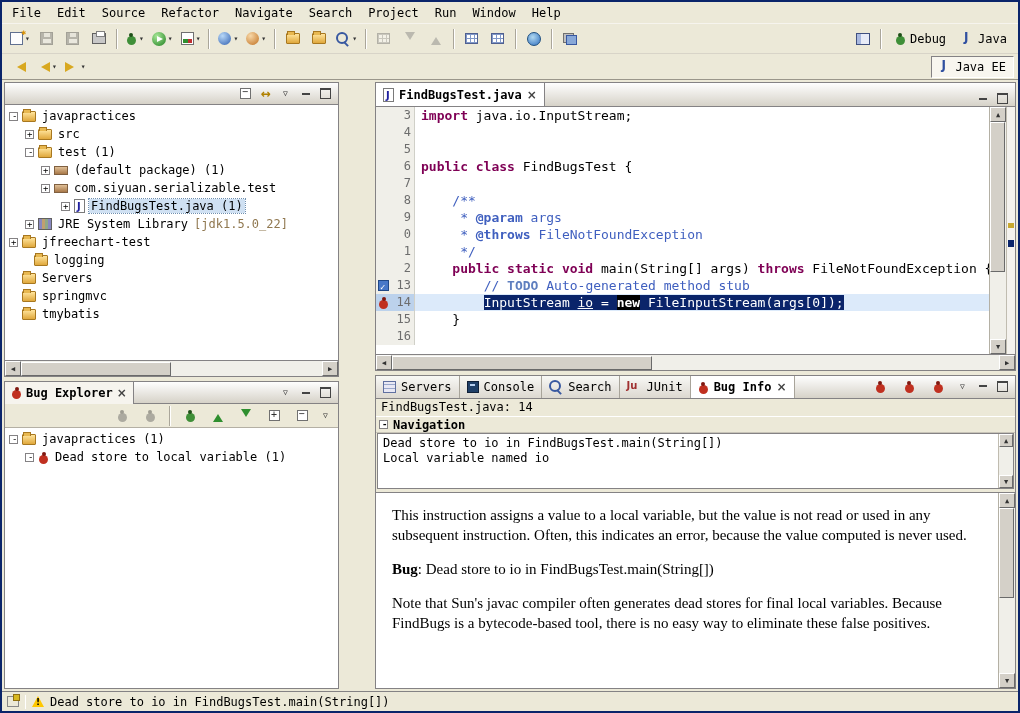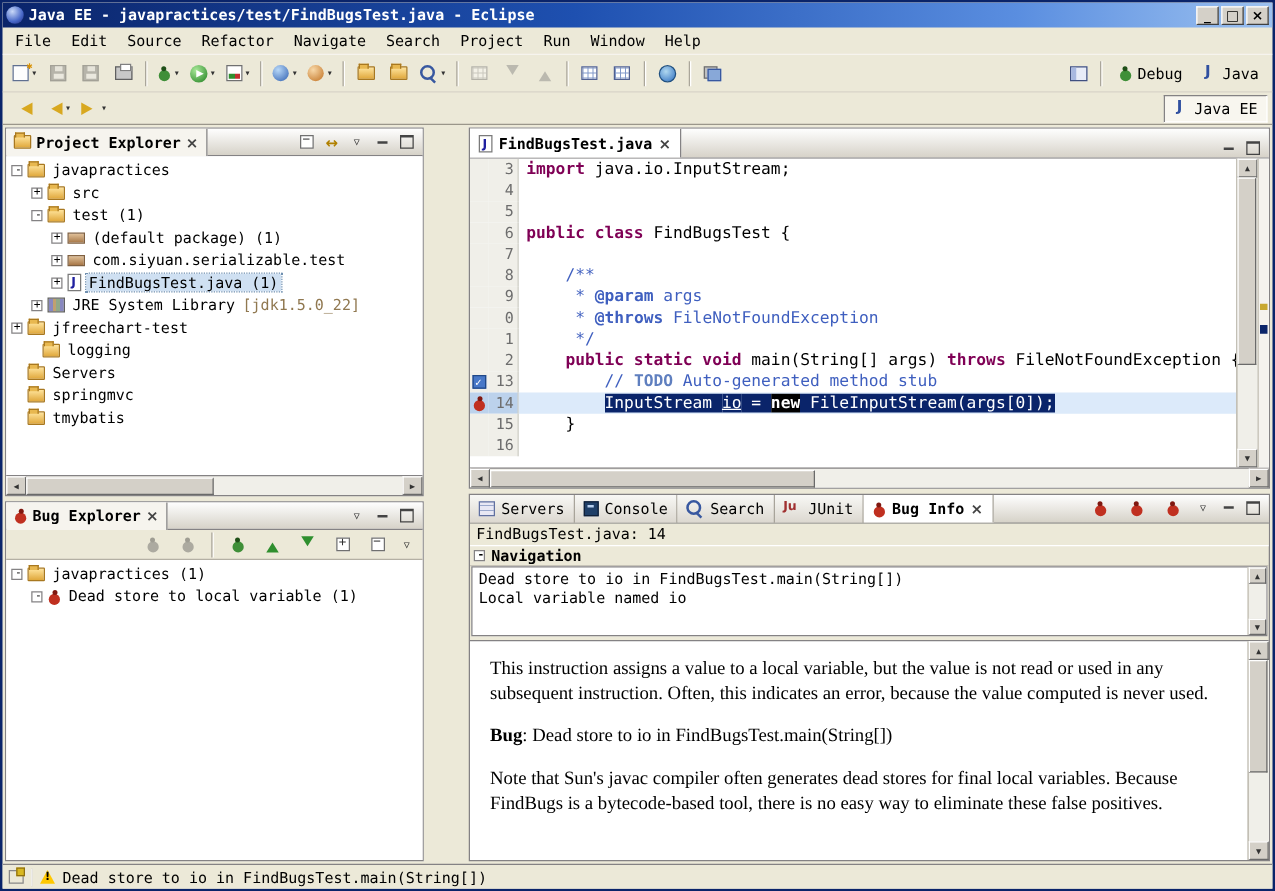--- a/index.html
+++ b/index.html
@@ -164,27 +164,20 @@
 
   
   .statusbar { height:20px; flex:0 0 20px; border-top:1px solid #848284; display:flex; align-items:center; gap:6px; padding:0 5px; background:#ece9d8; }
   .ssep { width:1px; height:14px; background:#aaa69a; border-right:1px solid #fff; }
 </style>
 </head>
 <body>
 
 <div class="window">
 
-  <div class="titlebar">
-    <span class="i i-ecl"></span>
-    <span class="ttl">Java EE - javapractices/test/FindBugsTest.java - Eclipse</span>
-    <button class="winbtn">_</button>
-    <button class="winbtn">□</button>
-    <button class="winbtn">×</button>
-  </div>
 
   <div class="menubar">
     <span class="mitem">File</span>
     <span class="mitem">Edit</span>
     <span class="mitem">Source</span>
     <span class="mitem">Refactor</span>
     <span class="mitem">Navigate</span>
     <span class="mitem">Search</span>
     <span class="mitem">Project</span>
     <span class="mitem">Run</span>
@@ -288,25 +281,20 @@
       <span>Java EE</span>
     </span>
   </div>
 
   <div class="main">
 
     <div class="leftcol">
 
       <div class="view" style="flex:0 0 295px;">
         <div class="vhead">
-          <span class="vtab">
-            <span class="i i-folder"></span>
-            <span>Project Explorer</span>
-            <span class="tclose"></span>
-          </span>
           <span class="vtools">
             <span class="vhb">
                 <span class="i i-minusbox"></span>
               </span>
             <span class="vhb">
                 <span class="i i-link"></span>
               </span>
             <span class="vhb menu"></span>
             <span class="vhb minb"></span>
             <span class="vhb maxb"></span>
@@ -331,21 +319,21 @@
           <div class="trow" style="padding-left:36px">
               <span class="exp p"></span>
               <span class="i i-pkg"></span>
               <span class="tlabel">(default package) (1)</span>
             </div>
           <div class="trow" style="padding-left:36px">
               <span class="exp p"></span>
               <span class="i i-pkg"></span>
               <span class="tlabel">com.siyuan.serializable.test</span>
             </div>
-          <div class="trow" style="padding-left:36px">
+          <div class="trow" style="padding-left:56px">
               <span class="exp p"></span>
               <span class="i i-jfile"></span>
               <span class="tlabel psel">FindBugsTest.java (1)</span>
             </div>
           <div class="trow" style="padding-left:20px">
               <span class="exp p"></span>
               <span class="i i-lib"></span>
               <span class="tlabel">JRE System Library </span>
               <span class="tdetail">[jdk1.5.0_22]</span>
             </div>

